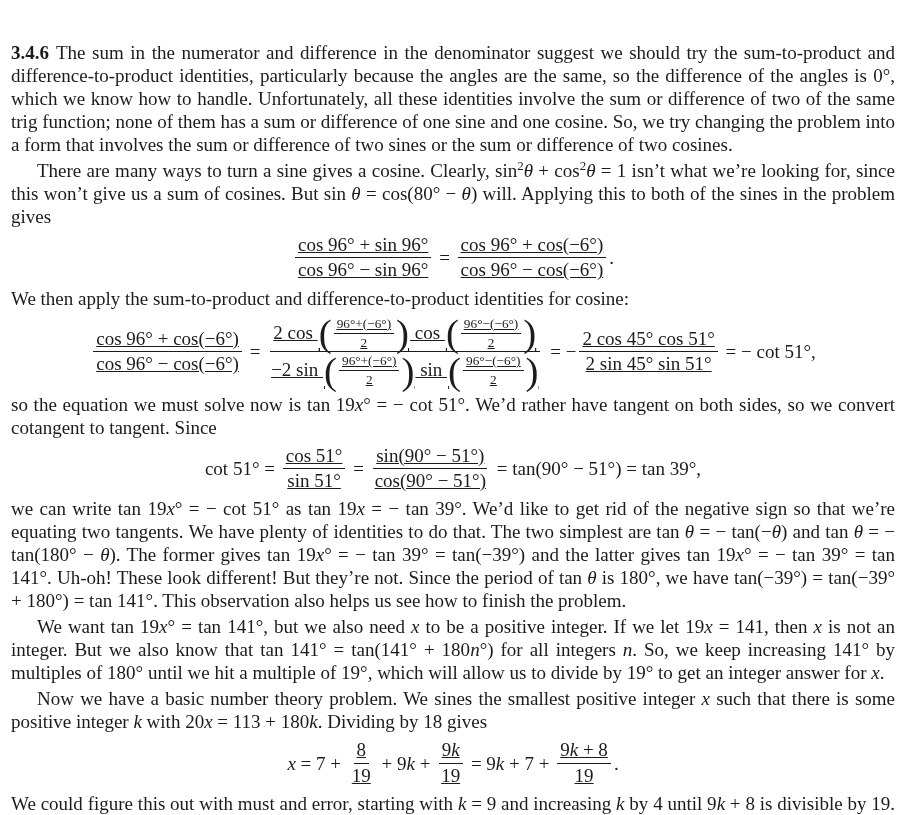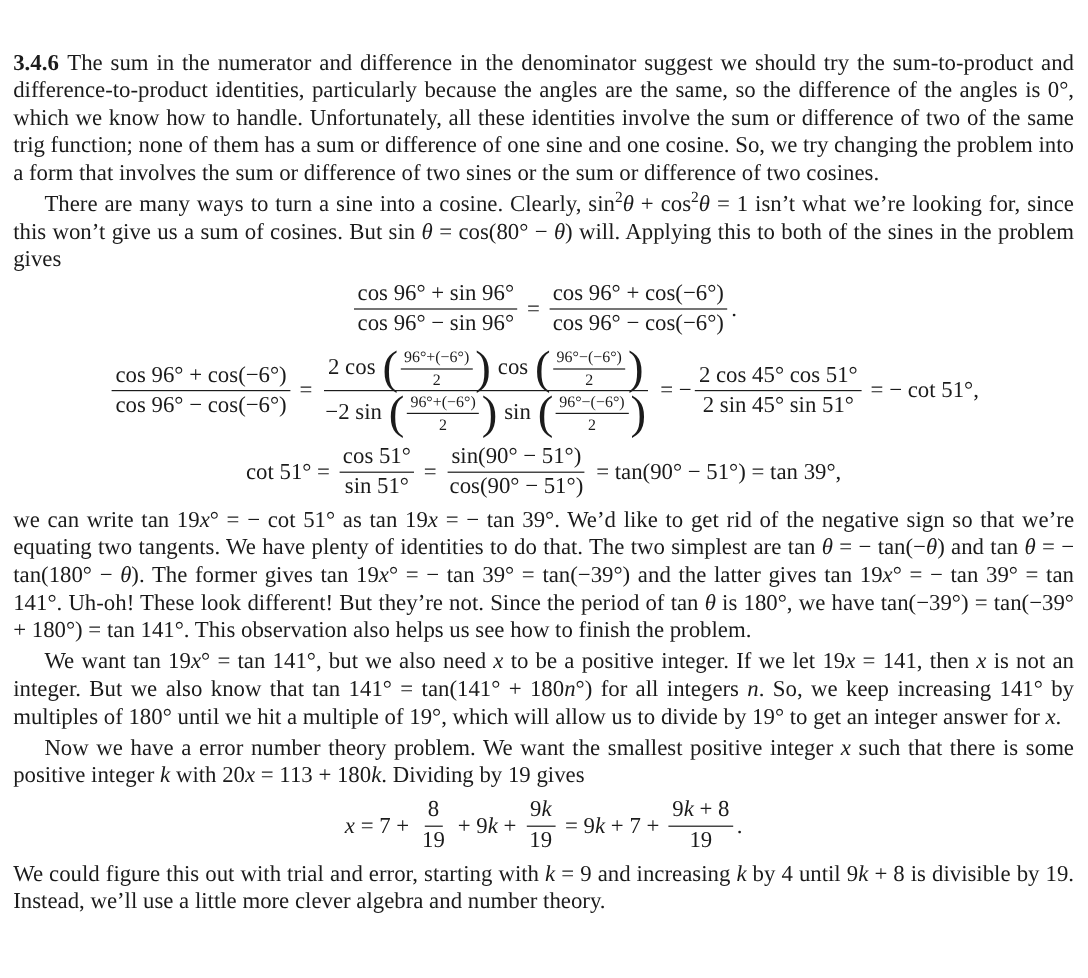--- a/index.html
+++ b/index.html
@@ -29,47 +29,49 @@
   }
   .eq .row { display: inline-flex; align-items: center; white-space: pre; }
   .eq .txt { white-space: pre; }
   .eq i { font-style: italic; white-space: pre; }
   .frac {
     display: inline-flex; flex-direction: column; align-items: center;
     vertical-align: middle; margin: 0 3px;
   }
   .fr-n, .fr-d {
     display: inline-flex; align-items: center; justify-content: flex-start;
-    padding: 0 3px; line-height: 1.18; white-space: pre;
+    padding: 0 3px; line-height: 1.18; white-space: pre; text-decoration: underline;
   }
   .fr-n { border-bottom: 1.4px solid currentColor; padding-bottom: 1px; }
   .fr-d { padding-top: 1px; }
   .frac.small { font-size: 0.70em; margin: 0 1px; }
   .frac.small .fr-n { border-bottom-width: 1px; }
   .bigparen {
     font-size: 2.05em; line-height: 0.85; font-weight: 400;
     align-self: center; margin: 0 1px;
     font-family: "Liberation Serif", serif;
   }
 </style>
 </head>
 <body>
 
 <div class="page">
   <p class="para"><b>3.4.6</b><span>The sum in the numerator and difference in the denominator suggest we should try the sum-to-product and difference-to-product identities, particularly because the angles are the same, so the difference of the angles is 0°, which we know how to handle.  Unfortunately, all these identities involve the sum or difference of two of the same trig function; none of them has a sum or difference of one sine and one cosine.  So, we try changing the problem into a form that involves the sum or difference of two sines or the sum or difference of two cosines.</span></p>
-  <p class="para indent"><span>There are many ways to turn a sine into a cosine.  Clearly, sin</span><sup>2</sup><i>θ</i><span> + cos</span><sup>2</sup><i>θ</i><span> = 1 isn’t what we’re looking for, since this won’t give us a sum of cosines.  But sin </span><i>θ</i><span> = cos(80° − </span><i>θ</i><span>) will.  Applying this to both of the sines in the problem gives</span></p>
+  <p class="para indent"><span>There are many ways to turn a sine gives a cosine.  Clearly, sin</span><sup>2</sup><i>θ</i><span> + cos</span><sup>2</sup><i>θ</i><span> = 1 isn’t what we’re looking for, since this won’t give us a sum of cosines.  But sin </span><i>θ</i><span> = cos(80° − </span><i>θ</i><span>) will.  Applying this to both of the sines in the problem gives</span></p>
   <div class="eq">
       <span class="row"><span class="frac"><span class="fr-n"><span class="txt">cos 96° + sin 96°</span></span><span class="fr-d"><span class="txt">cos 96° − sin 96°</span></span></span><span class="txt"> = </span><span class="frac"><span class="fr-n"><span class="txt">cos 96° + cos(−6°)</span></span><span class="fr-d"><span class="txt">cos 96° − cos(−6°)</span></span></span><span class="txt">.</span></span>
     </div>
+  <p class="para"><span>We then apply the sum-to-product and difference-to-product identities for cosine:</span></p>
   <div class="eq">
       <span class="row"><span class="frac"><span class="fr-n"><span class="txt">cos 96° + cos(−6°)</span></span><span class="fr-d"><span class="txt">cos 96° − cos(−6°)</span></span></span><span class="txt"> = </span><span class="frac"><span class="fr-n"><span class="row"><span class="txt">2 cos </span><span class="row"><span class="bigparen">(</span><span class="frac small"><span class="fr-n"><span class="txt">96°+(−6°)</span></span><span class="fr-d"><span class="txt">2</span></span></span><span class="bigparen">)</span></span><span class="txt"> cos </span><span class="row"><span class="bigparen">(</span><span class="frac small"><span class="fr-n"><span class="txt">96°−(−6°)</span></span><span class="fr-d"><span class="txt">2</span></span></span><span class="bigparen">)</span></span></span></span><span class="fr-d"><span class="row"><span class="txt">−2 sin </span><span class="row"><span class="bigparen">(</span><span class="frac small"><span class="fr-n"><span class="txt">96°+(−6°)</span></span><span class="fr-d"><span class="txt">2</span></span></span><span class="bigparen">)</span></span><span class="txt"> sin </span><span class="row"><span class="bigparen">(</span><span class="frac small"><span class="fr-n"><span class="txt">96°−(−6°)</span></span><span class="fr-d"><span class="txt">2</span></span></span><span class="bigparen">)</span></span></span></span></span><span class="txt"> = −</span><span class="frac"><span class="fr-n"><span class="txt">2 cos 45° cos 51°</span></span><span class="fr-d"><span class="txt">2 sin 45° sin 51°</span></span></span><span class="txt"> = − cot 51°,</span></span>
     </div>
+  <p class="para"><span>so the equation we must solve now is tan 19</span><i>x</i><span>° = − cot 51°.  We’d rather have tangent on both sides, so we convert cotangent to tangent.  Since</span></p>
   <div class="eq">
       <span class="row"><span class="txt">cot 51° = </span><span class="frac"><span class="fr-n"><span class="txt">cos 51°</span></span><span class="fr-d"><span class="txt">sin 51°</span></span></span><span class="txt"> = </span><span class="frac"><span class="fr-n"><span class="txt">sin(90° − 51°)</span></span><span class="fr-d"><span class="txt">cos(90° − 51°)</span></span></span><span class="txt"> = tan(90° − 51°) = tan 39°,</span></span>
     </div>
   <p class="para"><span>we can write tan 19</span><i>x</i><span>° = − cot 51° as tan 19</span><i>x</i><span> = − tan 39°.  We’d like to get rid of the negative sign so that we’re equating two tangents.  We have plenty of identities to do that.  The two simplest are tan </span><i>θ</i><span> = − tan(−</span><i>θ</i><span>) and tan </span><i>θ</i><span> = − tan(180° − </span><i>θ</i><span>).  The former gives tan 19</span><i>x</i><span>° = − tan 39° = tan(−39°) and the latter gives tan 19</span><i>x</i><span>° = − tan 39° = tan 141°.  Uh-oh!  These look different!  But they’re not.  Since the period of tan </span><i>θ</i><span> is 180°, we have tan(−39°) = tan(−39° + 180°) = tan 141°. This observation also helps us see how to finish the problem.</span></p>
   <p class="para indent"><span>We want tan 19</span><i>x</i><span>° = tan 141°, but we also need </span><i>x</i><span> to be a positive integer.  If we let 19</span><i>x</i><span> = 141, then </span><i>x</i><span> is not an integer.  But we also know that tan 141° = tan(141° + 180</span><i>n</i><span>°) for all integers </span><i>n</i><span>.  So, we keep increasing 141° by multiples of 180° until we hit a multiple of 19°, which will allow us to divide by 19° to get an integer answer for </span><i>x</i><span>.</span></p>
-  <p class="para indent"><span>Now we have a error number theory problem.  We want the smallest positive integer </span><i>x</i><span> such that there is some positive integer </span><i>k</i><span> with 20</span><i>x</i><span> = 113 + 180</span><i>k</i><span>.  Dividing by 19 gives</span></p>
+  <p class="para indent"><span>Now we have a basic number theory problem.  We sines the smallest positive integer </span><i>x</i><span> such that there is some positive integer </span><i>k</i><span> with 20</span><i>x</i><span> = 113 + 180</span><i>k</i><span>.  Dividing by 18 gives</span></p>
   <div class="eq">
       <span class="row"><i>x</i><span class="txt"> = 7 + </span><span class="frac"><span class="fr-n"><span class="txt">8</span></span><span class="fr-d"><span class="txt">19</span></span></span><span class="txt"> + 9</span><i>k</i><span class="txt"> + </span><span class="frac"><span class="fr-n"><span class="row"><span class="txt">9</span><i>k</i></span></span><span class="fr-d"><span class="txt">19</span></span></span><span class="txt"> = 9</span><i>k</i><span class="txt"> + 7 + </span><span class="frac"><span class="fr-n"><span class="row"><span class="txt">9</span><i>k</i><span class="txt"> + 8</span></span></span><span class="fr-d"><span class="txt">19</span></span></span><span class="txt">.</span></span>
     </div>
-  <p class="para"><span>We could figure this out with trial and error, starting with </span><i>k</i><span> = 9 and increasing </span><i>k</i><span> by 4 until 9</span><i>k</i><span> + 8 is divisible by 19.  Instead, we’ll use a little more clever algebra and number theory.</span></p>
+  <p class="para"><span>We could figure this out with must and error, starting with </span><i>k</i><span> = 9 and increasing </span><i>k</i><span> by 4 until 9</span><i>k</i><span> + 8 is divisible by 19.  Instead, we’ll use a little more clever algebra and number theory.</span></p>
 </div>
 
 </body></html>

